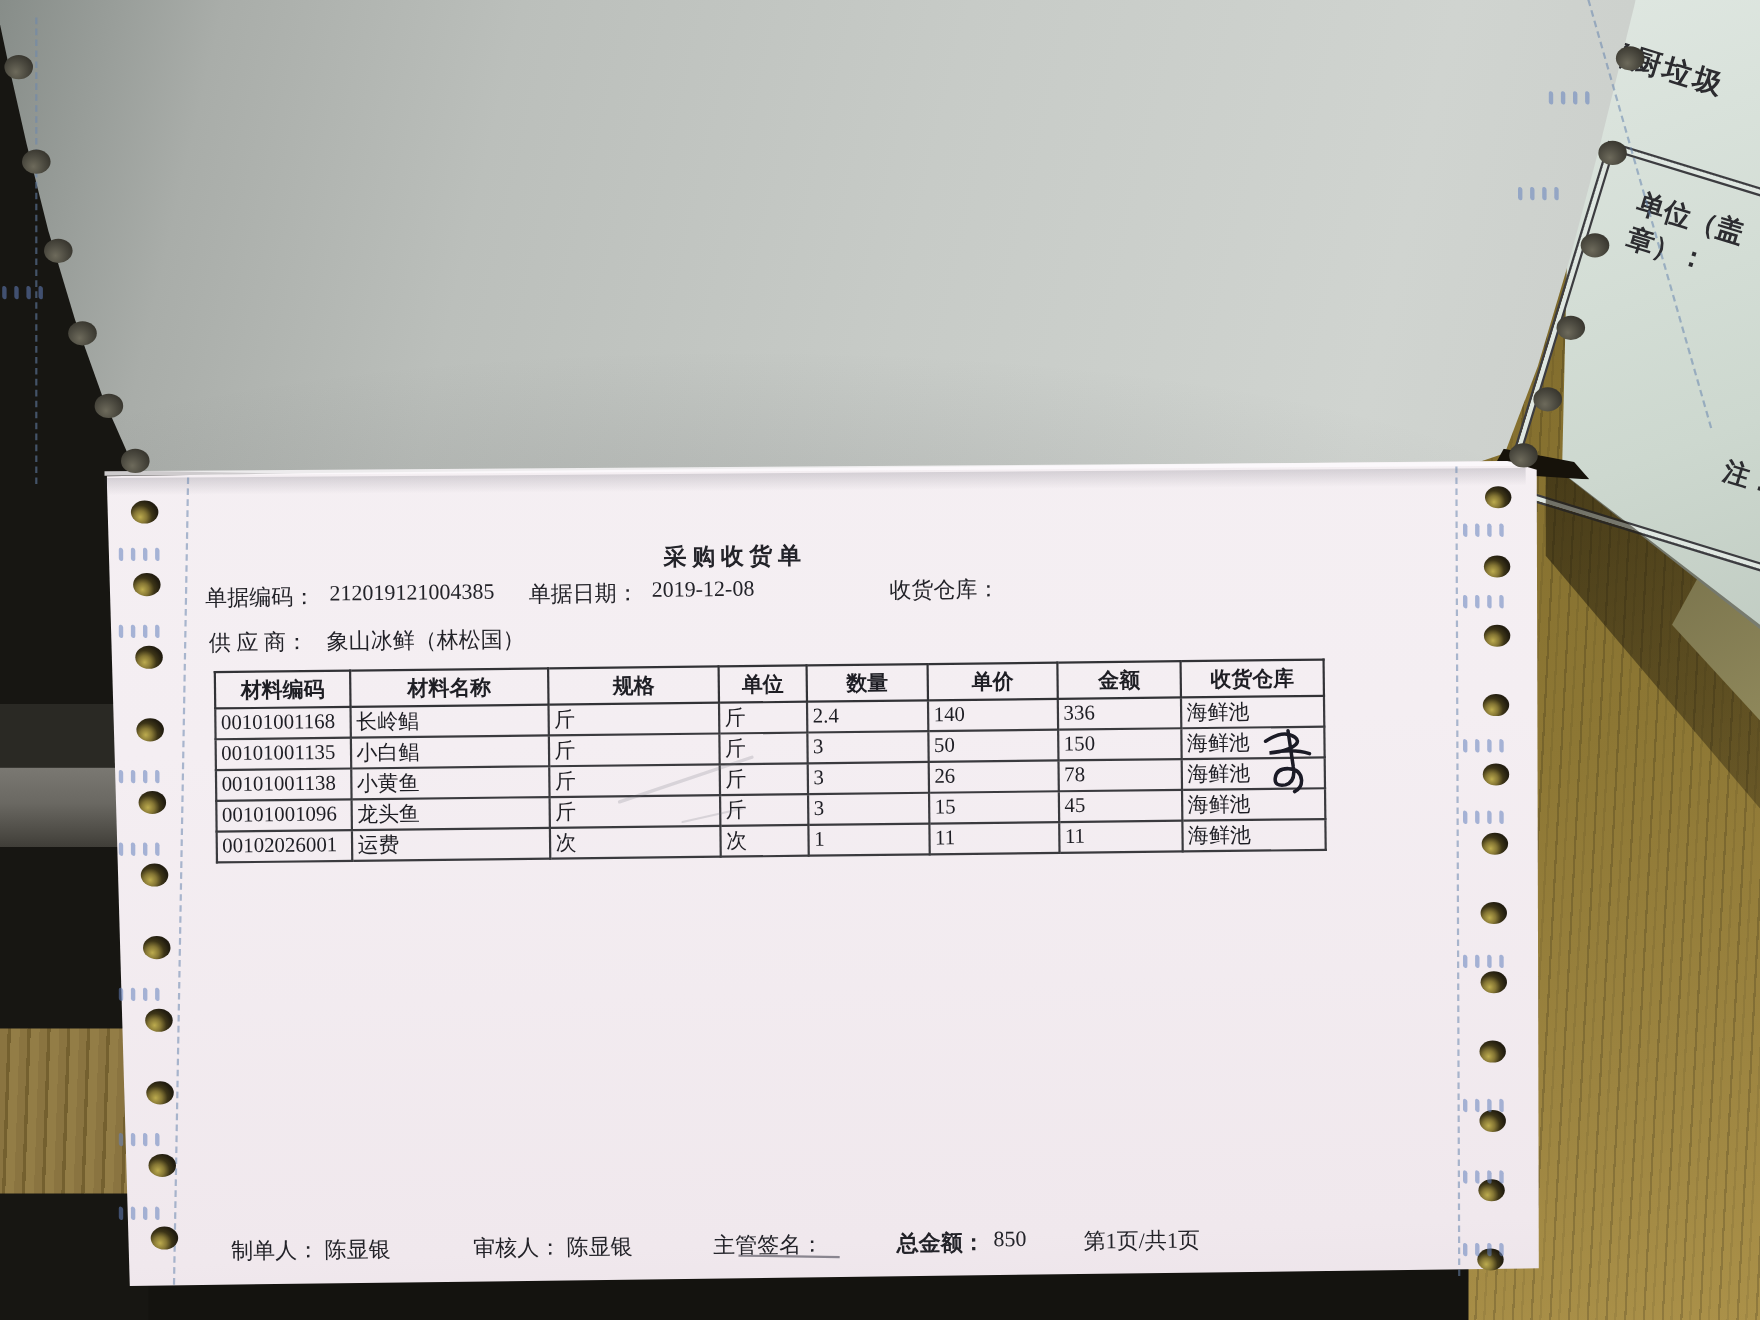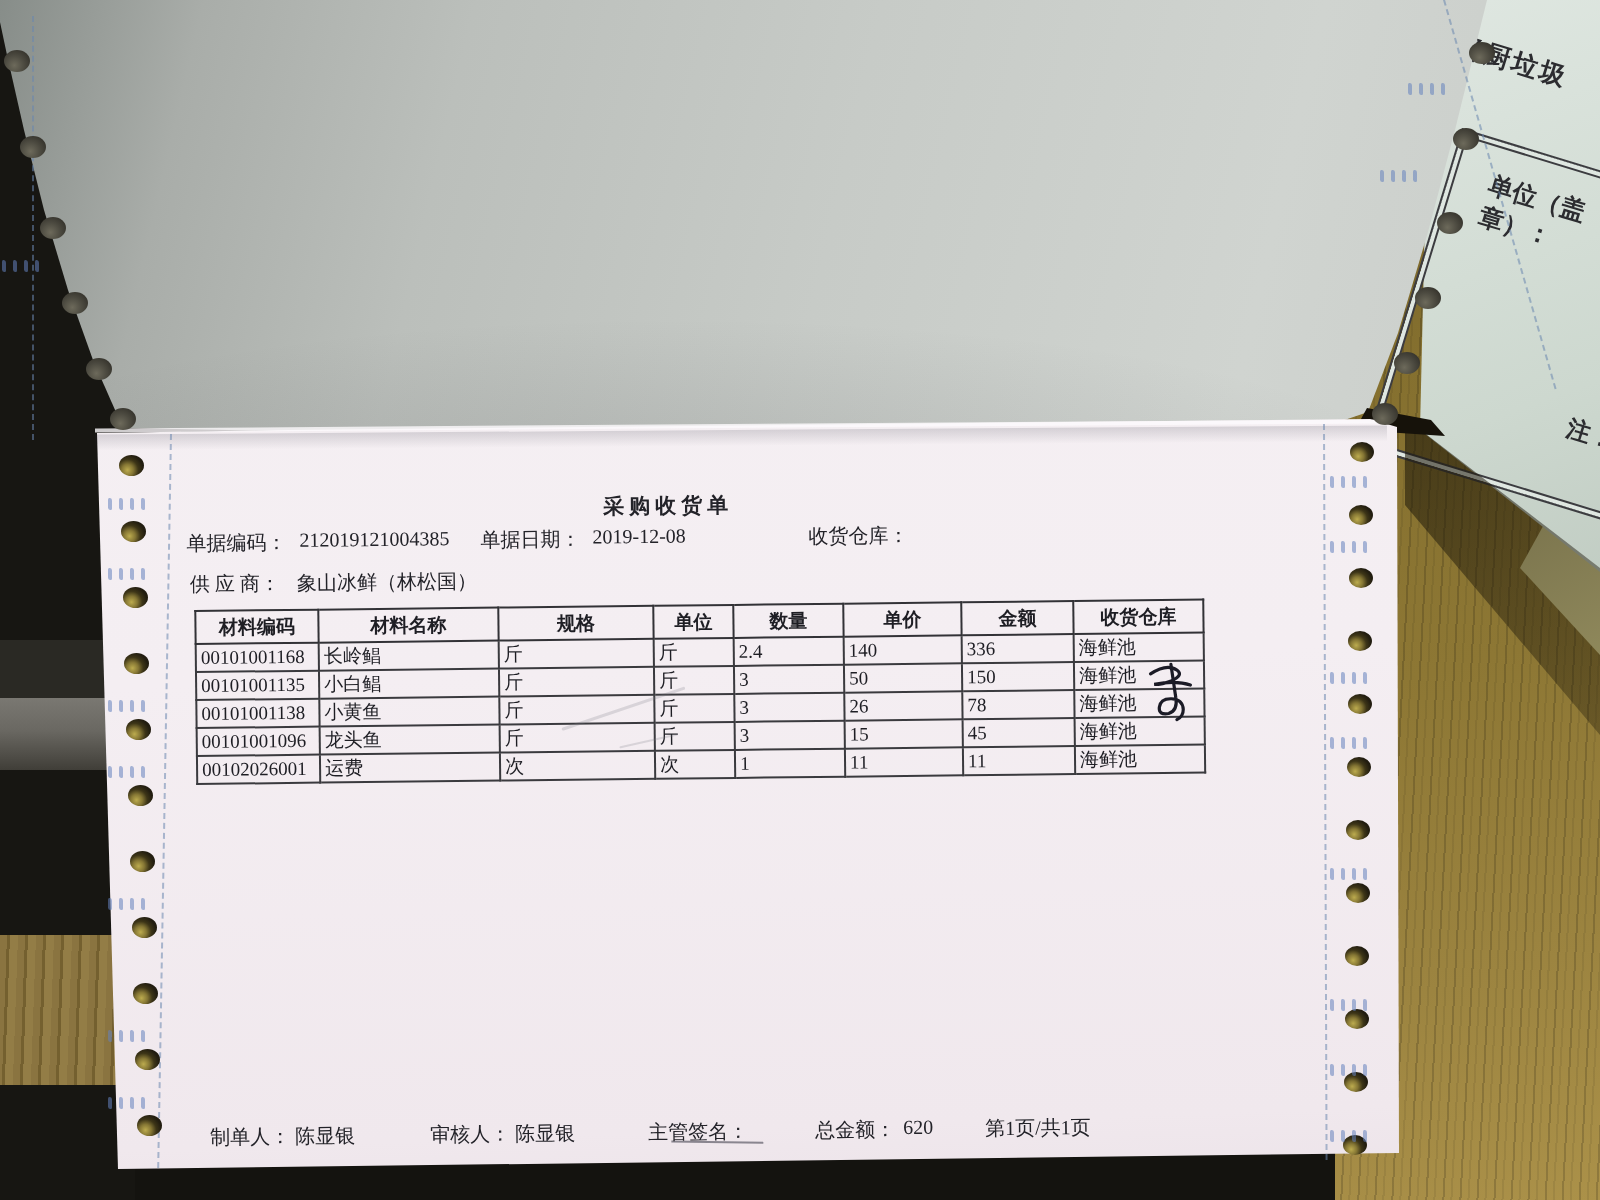--- a/index.html
+++ b/index.html
@@ -330,22 +330,22 @@
     </table>
 
     <div class="smudge" style="left:560px;top:712px;width:130px;height:3px;transform:rotate(-18deg);"></div>
     <div class="smudge" style="left:620px;top:745px;width:60px;height:2px;transform:rotate(-12deg);"></div>
 
     <div class="lbl" style="left:207px;top:1124px;">制单人：</div>
     <div class="lbl" style="left:292px;top:1124px;">陈显银</div>
     <div class="lbl" style="left:427px;top:1124px;">审核人：</div>
     <div class="lbl" style="left:512px;top:1124px;">陈显银</div>
     <div class="lbl" style="left:645px;top:1124px;">主管签名：</div>
-    <div class="lbl" style="left:812px;top:1124px;">总金额：</div>
-    <div class="lbl" style="left:900px;top:1124px;">620</div>
+    <div class="lbl" style="left:812px;top:1124px;font-weight:bold;">总金额：</div>
+    <div class="lbl" style="left:900px;top:1124px;">850</div>
     <div class="lbl" style="left:982px;top:1124px;">第1页/共1页</div>
     <div id="pen-line"></div>
 
     <svg class="abs" style="left:1138px;top:666px;transform:rotate(8deg);" width="74" height="76" viewBox="0 0 74 76">
       <g fill="none" stroke="#1b1b26" stroke-width="3.2" stroke-linecap="round">
         <path d="M12,22 q15,-13 26,-7 q7,4 -4,11 q-9,5 -17,6 q21,-7 36,-4"></path>
         <path d="M31,10 l9,32 q4,13 -5,17 q-10,3 -10,-5 q0,-9 11,-10 q11,-1 13,9 q1,7 -5,11"></path>
       </g>
     </svg>
   </div>

